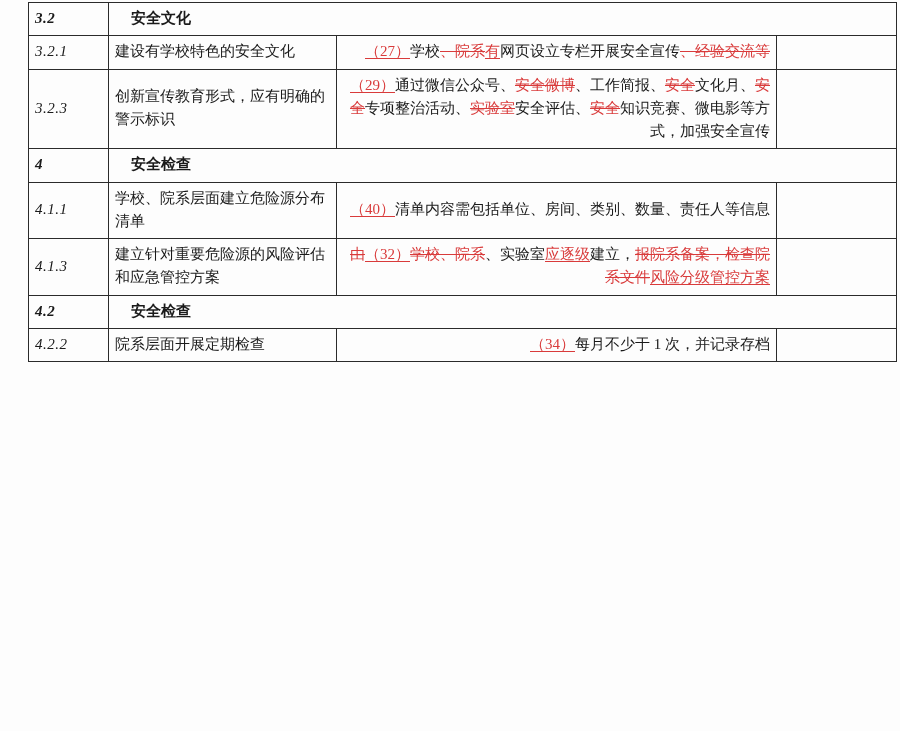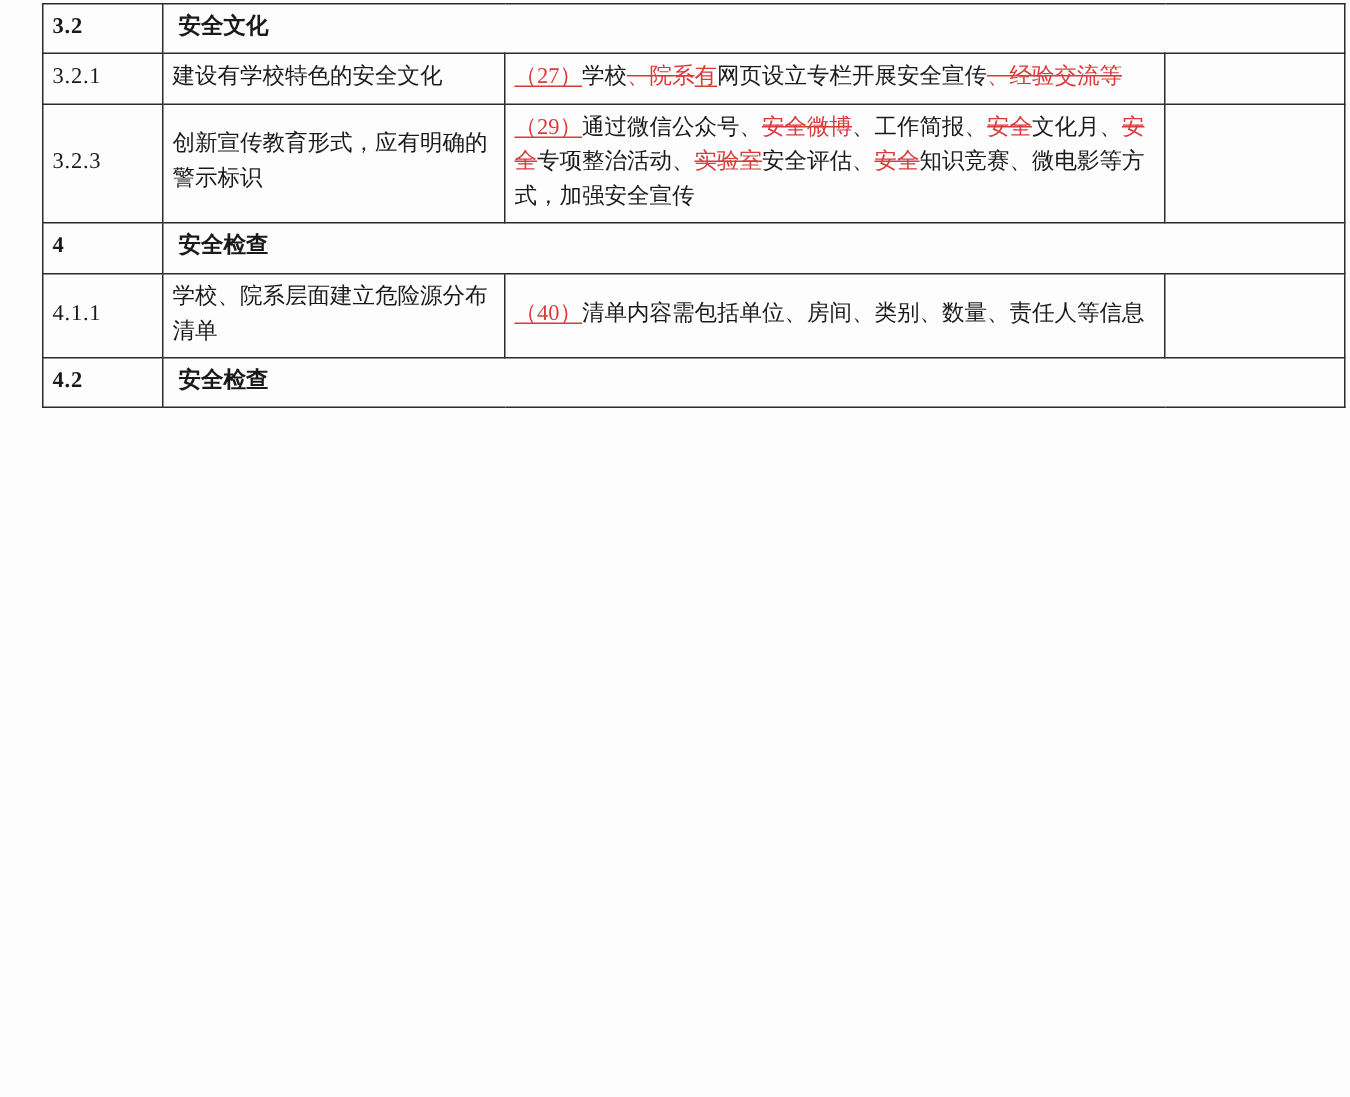--- a/index.html
+++ b/index.html
@@ -33,39 +33,40 @@
   }
   col.c-num   { width: 80px; }
   col.c-item  { width: 228px; }
   col.c-req   { width: 440px; }
   col.c-note  { width: 120px; }
 
   td.num {
     text-align: left;
     padding-left: 8px;
     letter-spacing: 0.5px;
+    font-style: italic;
   }
   td.item {
     text-align: left;
     padding-left: 10px;
   }
   td.req {
-    text-align: left;
+    text-align: right;
     padding-left: 8px;
     color: #d43a3a;
     font-size: 14.5px;
     line-height: 1.6;
   }
   td.note { }
 
   tr.section td.num,
   tr.section td.item {
     font-weight: bold;
   }
-  tr.section td.item { padding-left: 10px; }
+  tr.section td.item { padding-left: 22px; }
   .ann-u { color: #d93b3b; text-decoration: underline; text-underline-offset: 2px; }
   .strike { color: #d93b3b; text-decoration: line-through; }
   .blk { color: #1a1a1a; }
   .ins-u { color: #d93b3b; text-decoration: underline; text-underline-offset: 2px; }
 </style>
 </head>
 <body>
 
 <div id="sheet">
   <table class="doc">
@@ -95,19 +96,31 @@
         <tr class="section">
           <td class="num">4</td>
           <td class="item" colspan="3">安全检查</td>
         </tr>
         <tr>
           <td class="num">4.1.1</td>
           <td class="item">学校、院系层面建立危险源分布清单</td>
           <td class="req"><span class="ann-u">（40）</span><span class="blk">清单内容需包括单位、房间、类别、数量、责任人等信息</span></td>
           <td class="note"></td>
         </tr>
+        <tr>
+          <td class="num">4.1.3</td>
+          <td class="item">建立针对重要危险源的风险评估和应急管控方案</td>
+          <td class="req"><span class="strike">由</span><span class="ann-u">（32）</span><span class="strike">学校、院系</span><span class="blk">、实验室</span><span class="ins-u">应逐级</span><span class="blk">建立，</span><span class="strike">报院系备案，检查院系文件</span><span class="ins-u">风险分级管控方案</span></td>
+          <td class="note"></td>
+        </tr>
         <tr class="section">
           <td class="num">4.2</td>
           <td class="item" colspan="3">安全检查</td>
+        </tr>
+        <tr>
+          <td class="num">4.2.2</td>
+          <td class="item">院系层面开展定期检查</td>
+          <td class="req"><span class="ann-u">（34）</span><span class="blk">每月不少于 1 次，并记录存档</span></td>
+          <td class="note"></td>
         </tr>
       </tbody>
   </table>
 </div>
 
 </body></html>

